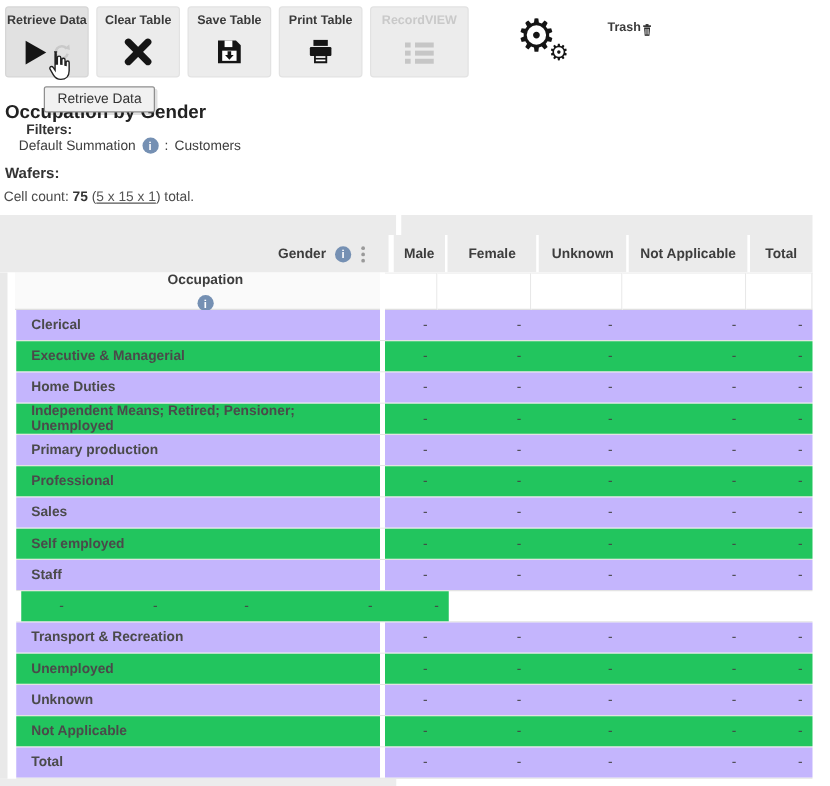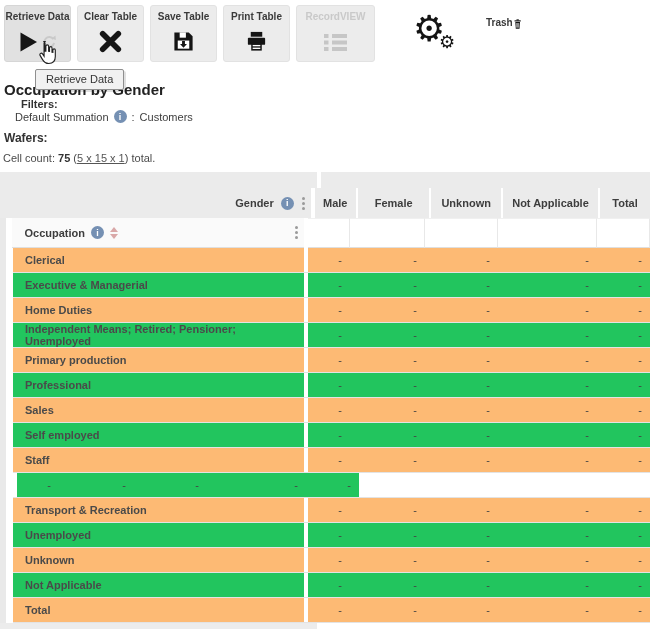--- a/index.html
+++ b/index.html
@@ -50,47 +50,47 @@
 
   
   .wtable{position:absolute;left:0;top:172px;width:650px;}
   .band{display:flex;height:16px;}
   .band .seg1{width:317px;background:#ebebeb;}
   .band .gap4{width:4px;background:#fff;}
   .band .seg2{flex:1;background:#ebebeb;}
 
   .gender-row{display:flex;height:30px;}
   .corner{width:317px;box-sizing:border-box;background:#ebebeb;display:flex;align-items:center;
-          justify-content:flex-end;gap:7px;padding-right:5px;}
+          justify-content:flex-end;gap:7px;padding-right:18px;}
   .corner .glabel{font-size:11px;font-weight:700;color:#3d3d3d;}
   .gap4{width:4px;background:#fff;}
   .colcell{box-sizing:border-box;background:#ebebeb;display:flex;align-items:center;justify-content:center;
            font-size:11px;font-weight:700;color:#3d3d3d;}
   .colcell + .colcell{border-left:2px solid #fff;}
   .cw0{width:42px;}.cw1{width:75px;}.cw2{width:73px;}.cw3{width:99px;}.cw4{width:53px;}
 
   .occ-row{display:flex;height:30px;}
   .sp13{width:13px;background:#fff;}
   .occcell{width:304px;box-sizing:border-box;background:#fafafa;border-bottom:1px solid #dfdfdf;
-           display:flex;align-items:center;gap:6px;padding-left:12px;}
+           display:flex;align-items:center;gap:6px;padding-left:12px;flex-direction:column;}
   .occcell .olabel{font-size:11px;font-weight:700;color:#3d3d3d;}
   .occcell .kebab{margin-left:auto;margin-right:5px;}
   .occ-data{display:flex;}
   .occ-data .dcell{box-sizing:border-box;background:#fff;border-right:1px solid #e8e8e8;
                    border-top:1px solid #f0f0f0;border-bottom:1px solid #dfdfdf;}
 
   .gutter{position:absolute;left:0;top:46px;width:6px;height:405px;background:#e9e9e9;}
 
   .brow{display:flex;height:25px;box-sizing:border-box;border-bottom:1px solid #e3e3e3;margin-left:13px;}
   .brow .lcell{width:304px;box-sizing:border-box;padding-left:12px;display:flex;align-items:center;
                font-size:11px;font-weight:700;color:#4a4a4a;}
   .brow .vals{display:flex;}
   .brow .vcell{box-sizing:border-box;display:flex;align-items:center;justify-content:flex-end;
                padding-right:8px;font-size:11px;color:#444;}
-  .brow.odd .lcell,.brow.odd .vals{background:#fdba74;}
+  .brow.odd .lcell,.brow.odd .vals{background:#c4b5fd;}
   .brow.even .lcell,.brow.even .vals{background:#22c55e;}
 
   .bottomband{width:317px;height:6px;background:#ececec;}
 </style>
 </head>
 <body>
 
 <div class="app">
 
   <div class="toolbar">

